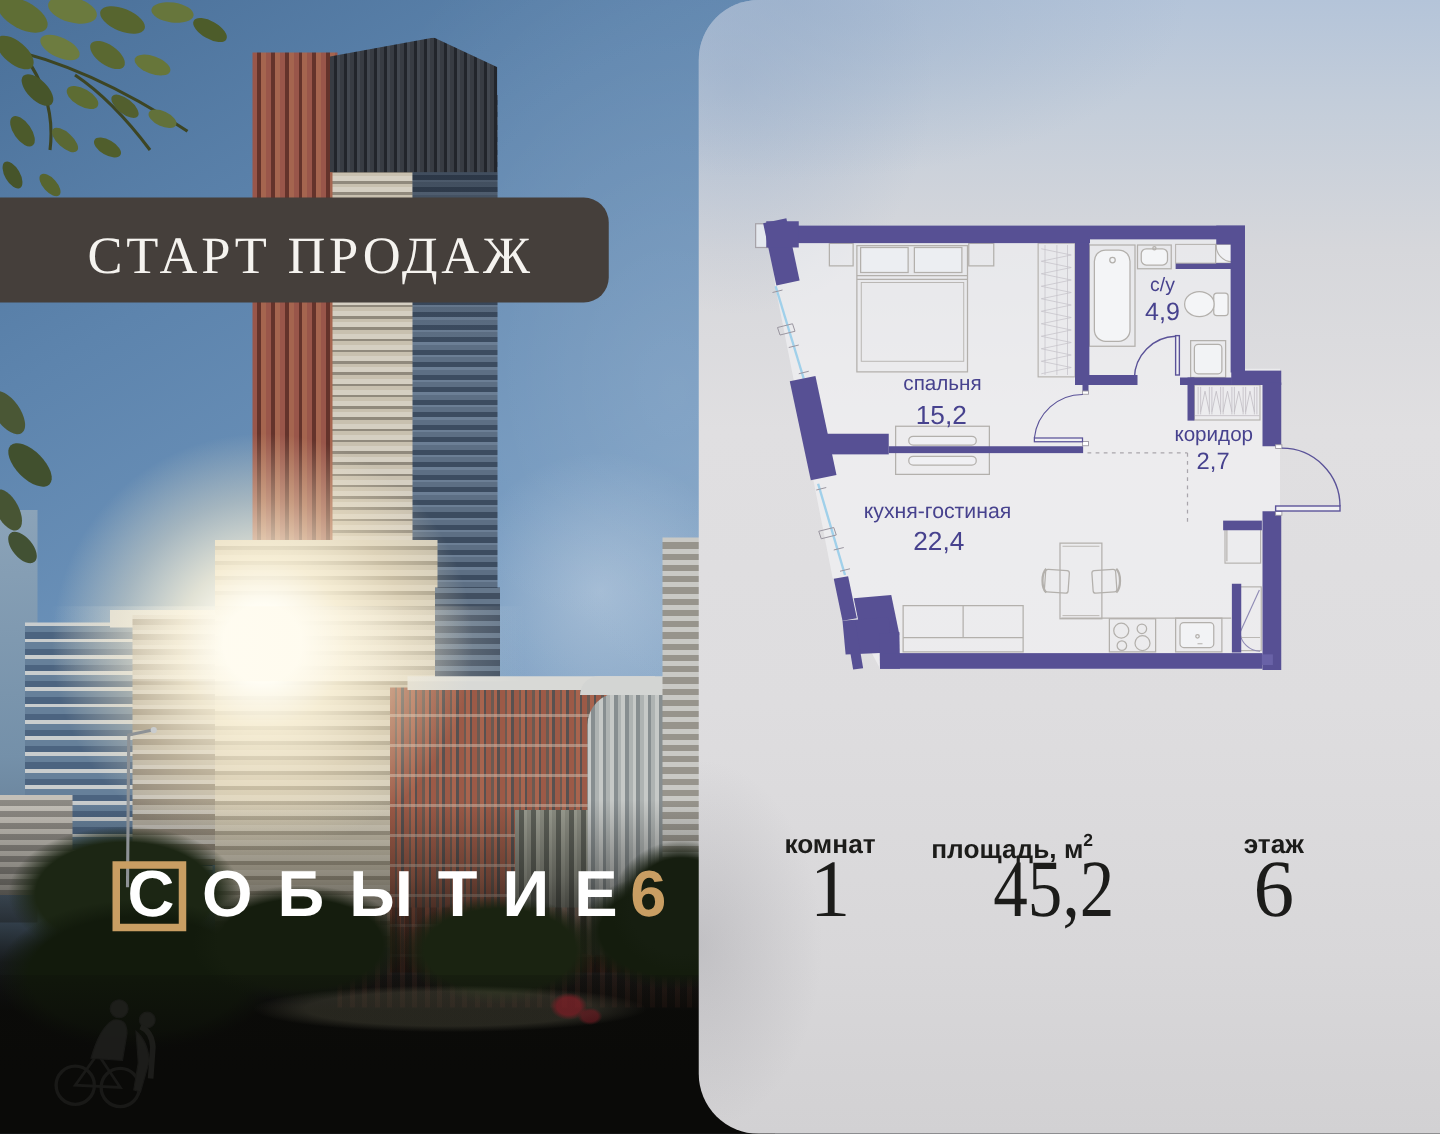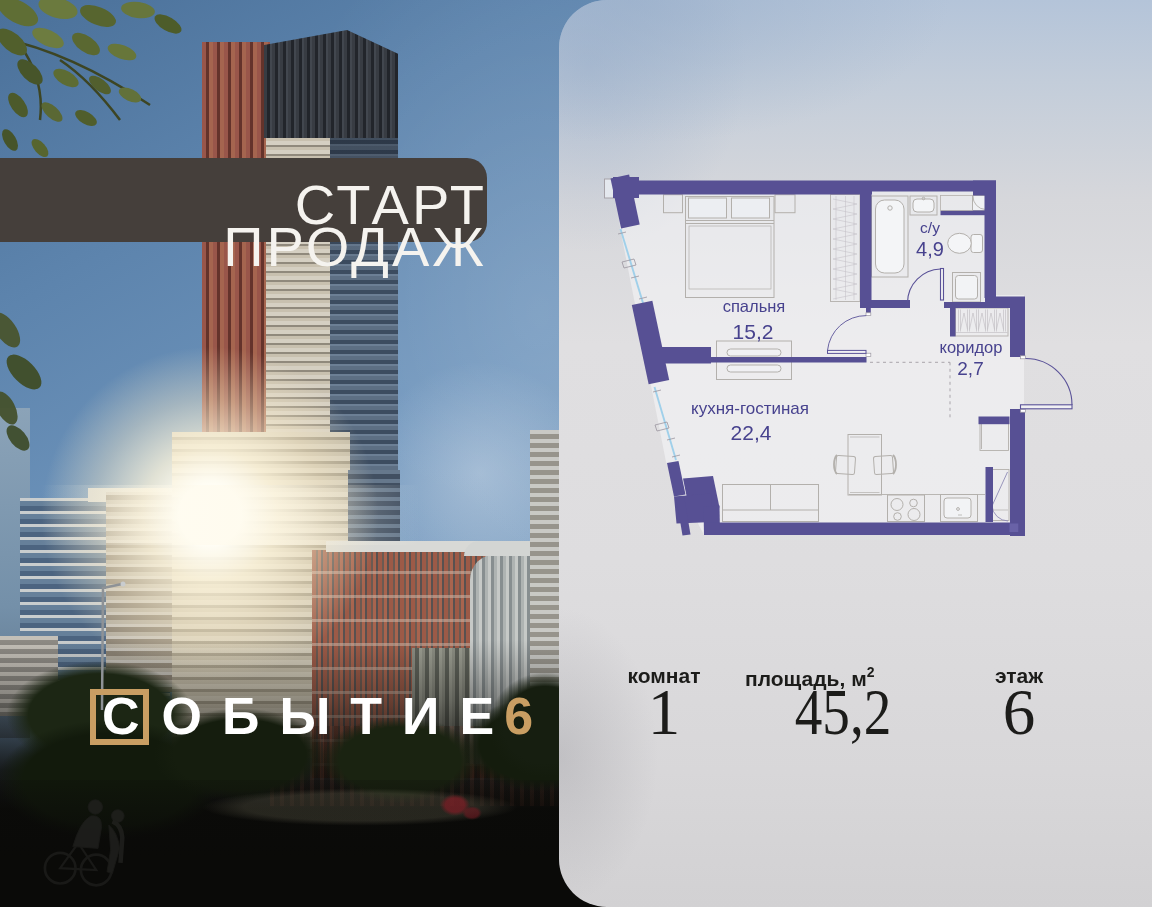--- a/index.html
+++ b/index.html
@@ -117,21 +117,21 @@
       <path d="M42 94 Q 50 66 62 60 Q 74 58 74 72 L70 96 Z"></path>
       <circle cx="67" cy="50" r="8"></circle>
       <path d="M82 70 Q 92 78 94 96 L86 124 L80 122 L84 98 Z" fill="#232320"></path>
       <circle cx="92" cy="60" r="7" fill="#232320"></circle>
       <path d="M86 66 Q 96 70 97 84 L95 112" stroke="#232320" stroke-width="5" fill="none"></path>
     </g>
   </svg>
 
   <div class="abs" style="left:0;top:158px;width:487px;height:84px;background:#453f3b;border-radius:0 20px 20px 0;"></div>
 
-  <div class="abs" style="left:70px;top:184px;width:417px;text-align:right;color:#f5f3ef;font-family:Liberation Sans, sans-serif;font-size:56px;line-height:42px;letter-spacing:3px;">СТАРТ ПРОДАЖ</div>
+  <div class="abs" style="left:70px;top:184px;width:417px;text-align:left;color:#f5f3ef;font-family:Liberation Serif, serif;font-size:42px;line-height:42px;letter-spacing:3px;">СТАРТ ПРОДАЖ</div>
 
   <div class="abs" style="left:90px;top:689px;width:400px;height:58px;">
 
     <div class="abs" style="left:0;top:0;width:47px;height:44px;border:6px solid #c99e63;"></div>
 
     <div class="abs" style="left:12px;top:7px;width:440px;font-weight:bold;font-size:52px;line-height:40px;letter-spacing:22px;color:#ffffff;text-align:right;">С<span style="letter-spacing:20px">ОБЫТИЕ</span><span style="color:#c99e63;margin-left:-10px;">6</span></div>
   </div>
 </div>
 
 <div id="card" class="abs" style="left:559px;top:0;width:593px;height:907px;border-radius:48px 0 0 48px;background:linear-gradient(180deg,#b4c4d9 0%,#c3cdda 9%,#d6d7db 22%,#e0dfe1 38%,#dedddf 62%,#d8d7d9 85%,#d2d1d3 100%);overflow:hidden;">

